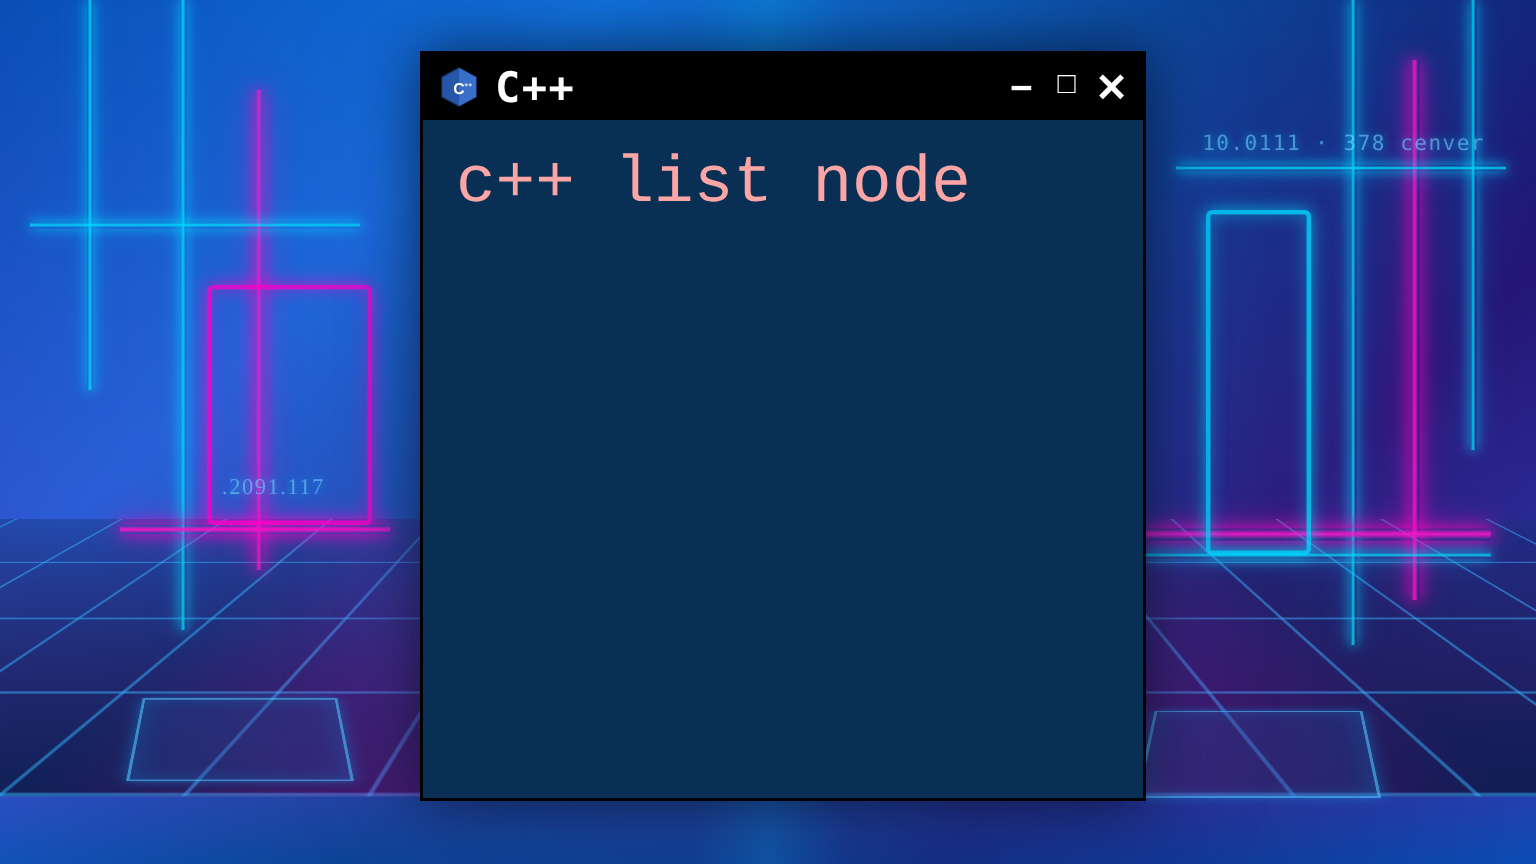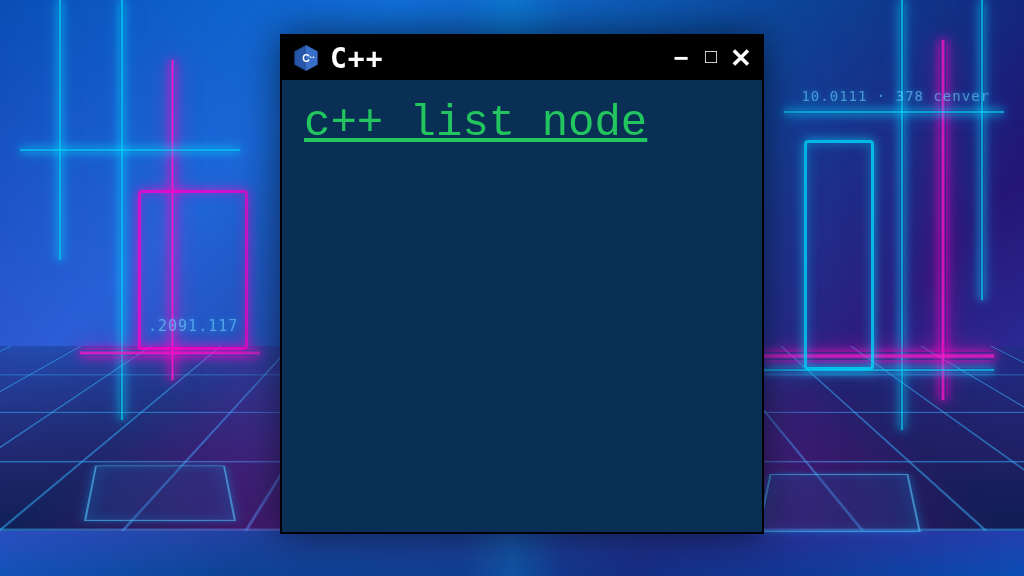--- a/index.html
+++ b/index.html
@@ -125,27 +125,26 @@
       font-weight: bold;
       line-height: 1;
       width: 22px;
       text-align: center;
       cursor: pointer;
       font-family: Arial, sans-serif;
     }
     .terminal-body {
       flex: 1;
       padding: 18px 22px;
-      color: #22c55e;
+      color: #fca5a5;
       font-size: 44px;
       line-height: 1.15;
       font-family: 'Consolas','Courier New', monospace;
       white-space: pre-wrap;
       word-break: break-word;
-      text-decoration: underline;
     }
     
     
     .tile {
       position:absolute;
       border: 2px solid rgba(80,200,255,0.6);
       background: rgba(30,80,160,0.25);
       box-shadow: 0 0 10px rgba(0,180,255,0.4), inset 0 0 20px rgba(0,180,255,0.2);
       transform: perspective(600px) rotateX(60deg);
     }
@@ -168,21 +167,21 @@
   <div class="hline" style="right:20px; top:110px; width:220px;"></div>
   <div class="hline pink" style="right:30px; top:352px; width:230px; height:8px;"></div>
   <div class="hline" style="right:30px; top:368px; width:230px;"></div>
 
   <div class="neon-rect" style="left:138px; top:190px; width:110px; height:160px;"></div>
   <div class="neon-rect cyan" style="right:150px; top:140px; width:70px; height:230px;"></div>
 
   <div class="tile" style="left:90px; bottom:30px; width:140px; height:110px;"></div>
   <div class="tile" style="right:110px; bottom:18px; width:150px; height:115px;"></div>
 
-  <div class="bg-text" style="left:148px; top:317px; font-size:15px;">.2091.117</div>
+  <div class="bg-text" style="left:148px; top:317px; font-size:15px;font-family:Liberation Serif, serif;">.2091.117</div>
   <div class="bg-text" style="right:34px; top:88px; font-size:14px;">10.0111 · 378  cenver</div>
 </div>
 
 <div class="terminal">
   <div class="titlebar">
     <span class="cpp-icon">
       <svg viewBox="0 0 64 64" width="28" height="28">
         <polygon points="32,3 58,17 58,47 32,61 6,47 6,17" fill="#2656a8" stroke="#1a3a72" stroke-width="2"></polygon>
         <polygon points="32,3 58,17 58,47 32,61 32,32" fill="#3a6fc9"></polygon>
         <text x="32" y="42" text-anchor="middle" fill="#fff" font-size="24" font-family="Arial" font-weight="bold">C</text>

